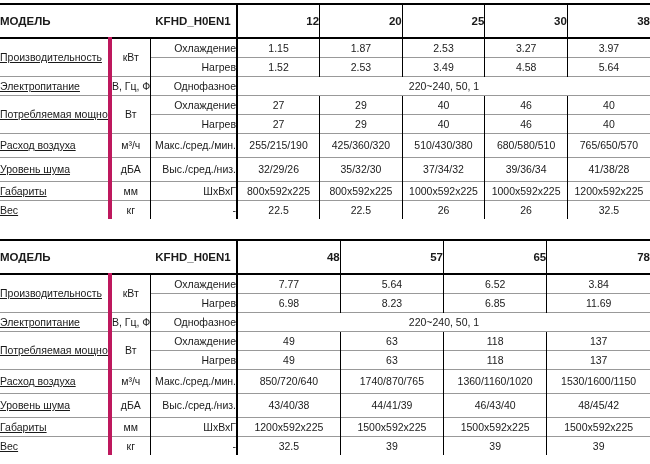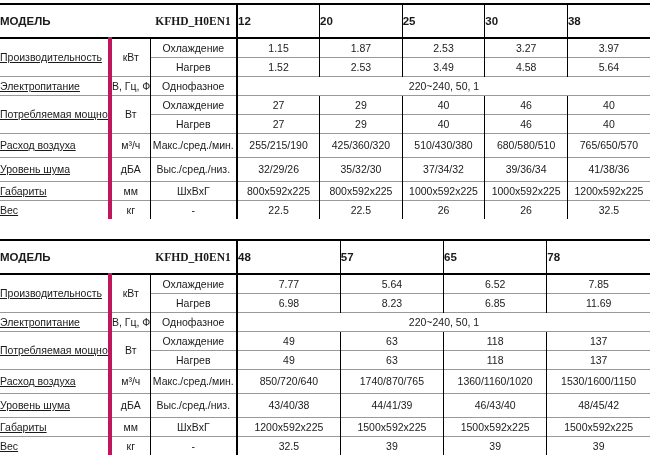--- a/index.html
+++ b/index.html
@@ -26,34 +26,34 @@
   }
   
   table.spec thead tr { height: 34px; }
   table.spec thead th {
     border-top: 2px solid #000;
     border-bottom: 2px solid #000;
     font-weight: bold;
     font-size: 11.5px;
   }
   th.model-h { text-align: left; padding-left: 7px; }
-  th.series-h { text-align: center; font-family: Liberation Serif, serif; }
-  th.size-h { text-align: left; border-left: 1px solid #000; }
+  th.series-h { text-align: center; }
+  th.size-h { text-align: right; border-left: 1px solid #000; }
   th.size-h.first { border-left: 2px solid #000; }
   
   table.spec tbody tr { height: 19px; }
   table.spec tbody tr.tall { height: 24px; }
   table.spec tbody td { border-top: 1px solid #999; }
   td.param { text-align: left; padding-left: 7px; white-space: normal; line-height: 11.5px; text-decoration: underline; }
   td.unit {
     text-align: center;
     border-left: 4px solid #be185d;
     border-right: 1px solid #000;
   }
-  td.sub { text-align: center; padding-left: 6px; }
+  td.sub { text-align: right; padding-left: 6px; }
   td.val { text-align: center; border-left: 1px solid #000; font-size: 11px; }
   td.val.first, td.spanval { border-left: 2px solid #000; }
   td.spanval { text-align: center; font-size: 11px; }
   .table-gap { height: 20px; }
 </style>
 </head>
 <body>
 
 <div class="sheet">
   <table class="spec">
@@ -132,21 +132,21 @@
           <td class="val">765/650/570</td>
         </tr>
         <tr class="tall">
           <td class="param" rowspan="1">Уровень шума</td>
           <td class="unit" rowspan="1">дБА</td>
           <td class="sub">Выс./сред./низ.</td>
           <td class="val first">32/29/26</td>
           <td class="val">35/32/30</td>
           <td class="val">37/34/32</td>
           <td class="val">39/36/34</td>
-          <td class="val">41/38/36</td>
+          <td class="val">41/38/28</td>
         </tr>
         <tr>
           <td class="param" rowspan="1">Габариты</td>
           <td class="unit" rowspan="1">мм</td>
           <td class="sub">ШхВхГ</td>
           <td class="val first">800x592x225</td>
           <td class="val">800x592x225</td>
           <td class="val">1000x592x225</td>
           <td class="val">1000x592x225</td>
           <td class="val">1200x592x225</td>
@@ -185,21 +185,21 @@
         </tr>
       </thead>
       <tbody>
         <tr>
           <td class="param" rowspan="2">Производительность</td>
           <td class="unit" rowspan="2">кВт</td>
           <td class="sub">Охлаждение</td>
           <td class="val first">7.77</td>
           <td class="val">5.64</td>
           <td class="val">6.52</td>
-          <td class="val">7.85</td>
+          <td class="val">3.84</td>
         </tr>
         <tr>
           <td class="sub">Нагрев</td>
           <td class="val first">6.98</td>
           <td class="val">8.23</td>
           <td class="val">6.85</td>
           <td class="val">11.69</td>
         </tr>
         <tr>
           <td class="param" rowspan="1">Электропитание</td>

